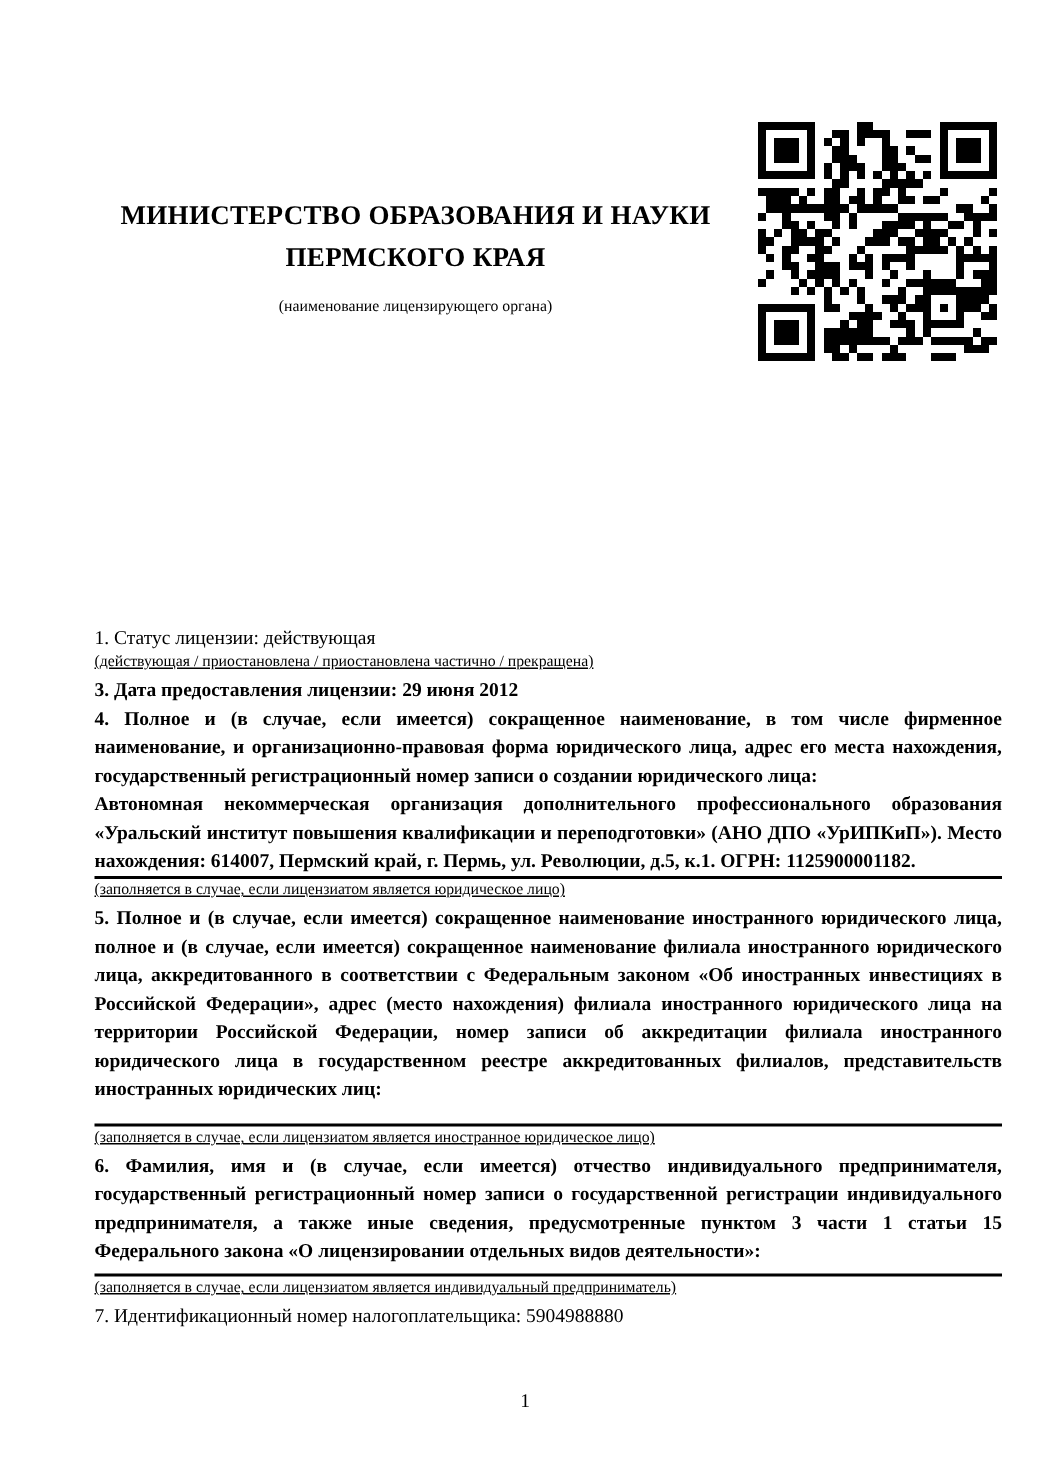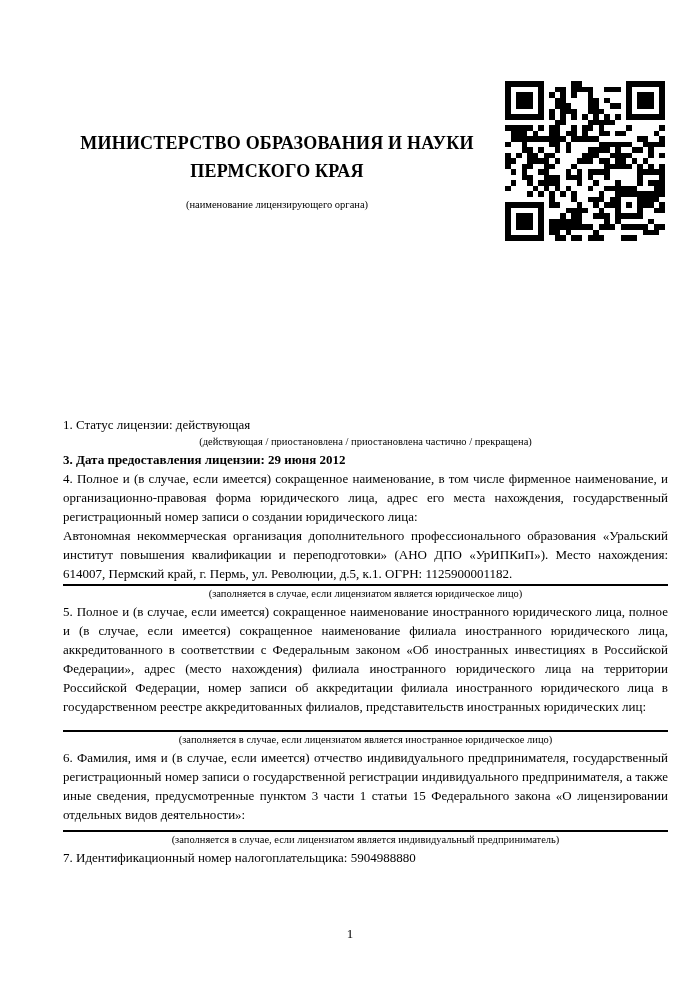--- a/index.html
+++ b/index.html
@@ -61,26 +61,27 @@
   .content {
     position: absolute;
     top: 384px;
     left: 63px;
     width: 605px;
     font-size: 13px;
     line-height: 19px;
     margin-top: 31px;
   }
   .content p { margin: 0; padding: 0; }
-  .just { text-align: justify; text-justify: inter-word; }
+  .just { text-align: justify; text-justify: inter-word; font-weight: bold; }
   .caption {
     font-size: 10.5px;
     line-height: 16px;
-    text-align: center;
+    text-align: left;
     margin-top: 1px;
+    text-decoration: underline;
   }
   .rule {
     border-top: 2px solid #000000;
     height: 0;
     width: 100%;
   }
   .blank-value { min-height: 13px; }
 
   .mt-item2  { margin-top: 22px; }
   .mt-item3  { margin-top: 15px; font-weight: bold; }

